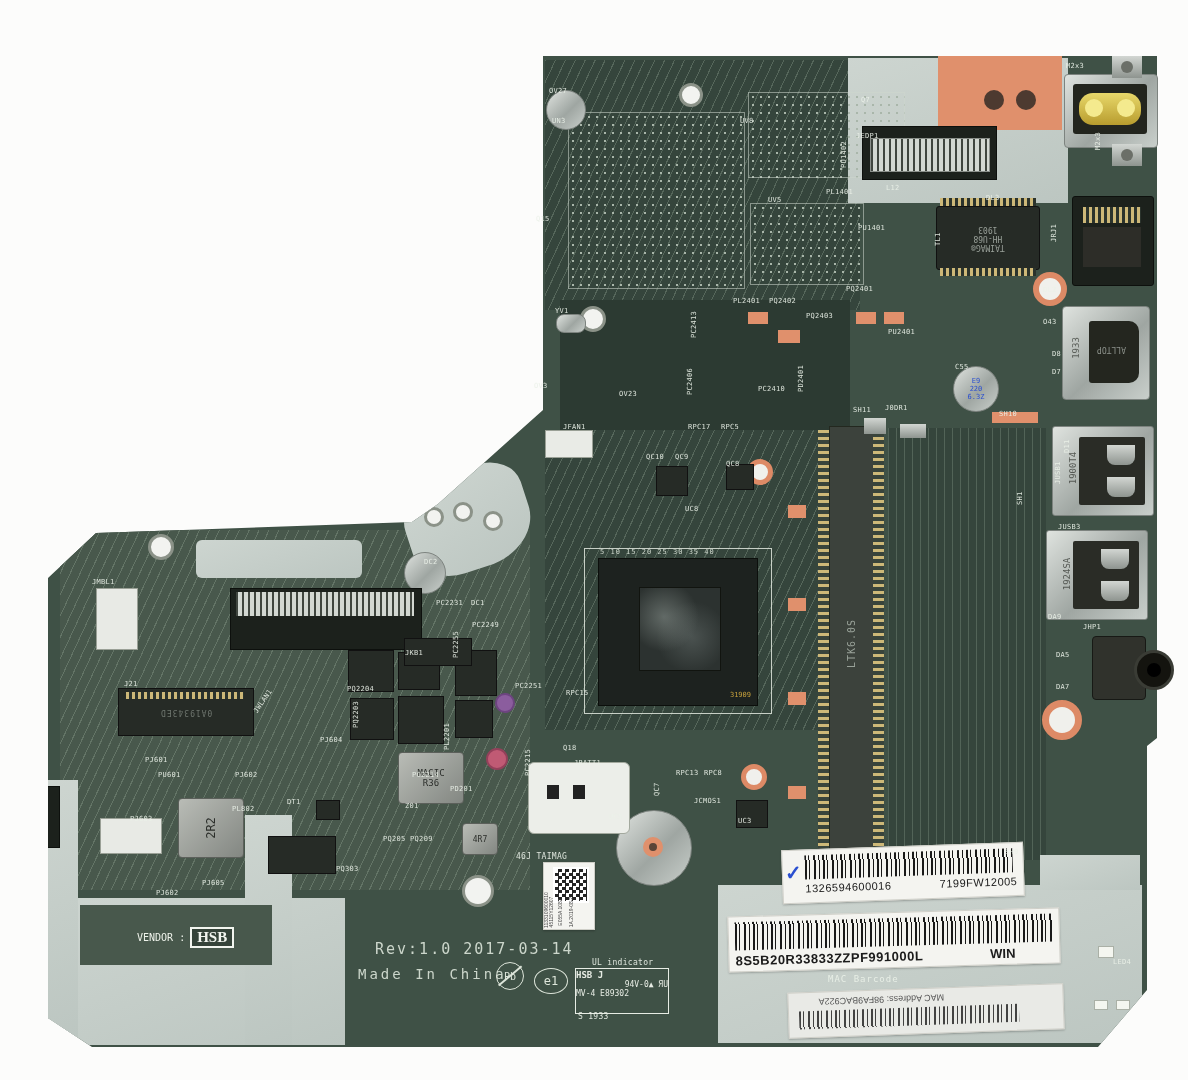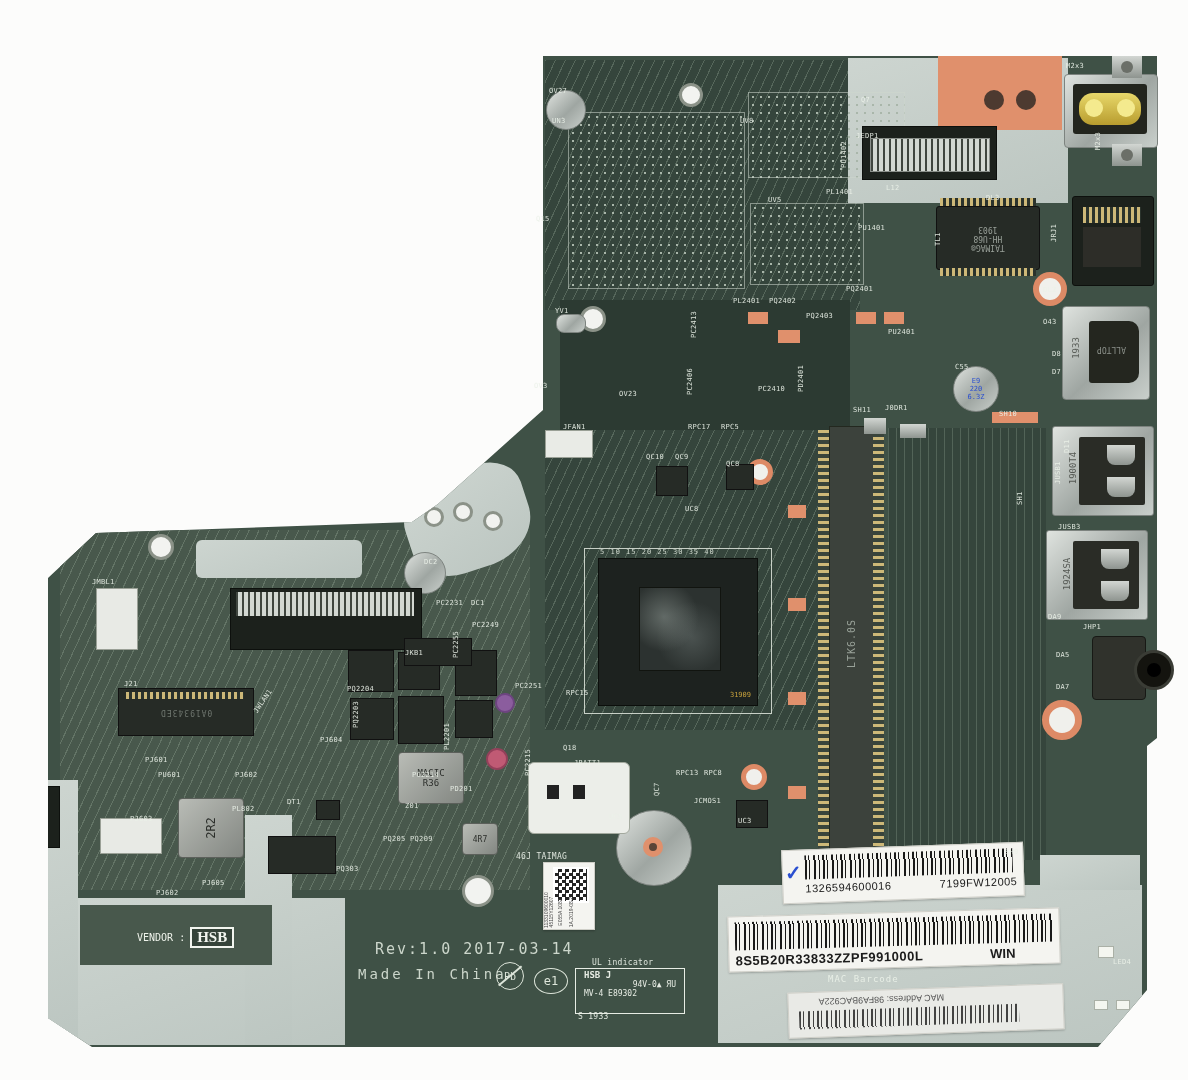--- a/index.html
+++ b/index.html
@@ -236,21 +236,21 @@
     <div class="abs mark-circle" style="left:534px;top:968px;width:32px;height:24px;border-radius:50%;font-size:12px;">
       <span>e1</span>
     </div>
 
     <div class="abs" style="left:137px;top:927px;display:flex;align-items:center;gap:5px;">
       <span style="font:10px 'DejaVu Sans Mono',monospace;color:#eef2ea;">VENDOR :</span>
       <span style="font:bold 15px 'Liberation Serif',serif;color:#f2f5ef;border:2px solid #f2f5ef;padding:0 5px;background:rgba(20,30,24,.35);">HSB</span>
     </div>
 
     <span class="silk" style="left:592px;top:958px;font-size:8px;">UL indicator</span>
-    <div class="abs ulbox" style="left:575px;top:968px;width:92px;height:40px;padding:2px 8px;font-size:8px;line-height:9px;">
+    <div class="abs ulbox" style="left:575px;top:968px;width:92px;height:40px;padding:2px 0;font-size:8px;line-height:9px;">
       <div style="font-weight:bold;font-size:9px;">HSB J</div>
       <div style="display:flex;justify-content:flex-end;">
         <span>94V-0</span>
         <span>▲ ЯU</span>
       </div>
       <div>MV-4  E89302</div>
     </div>
     <span class="silk" style="left:578px;top:1012px;font-size:8px;">S 1933</span>
   </div>
 

